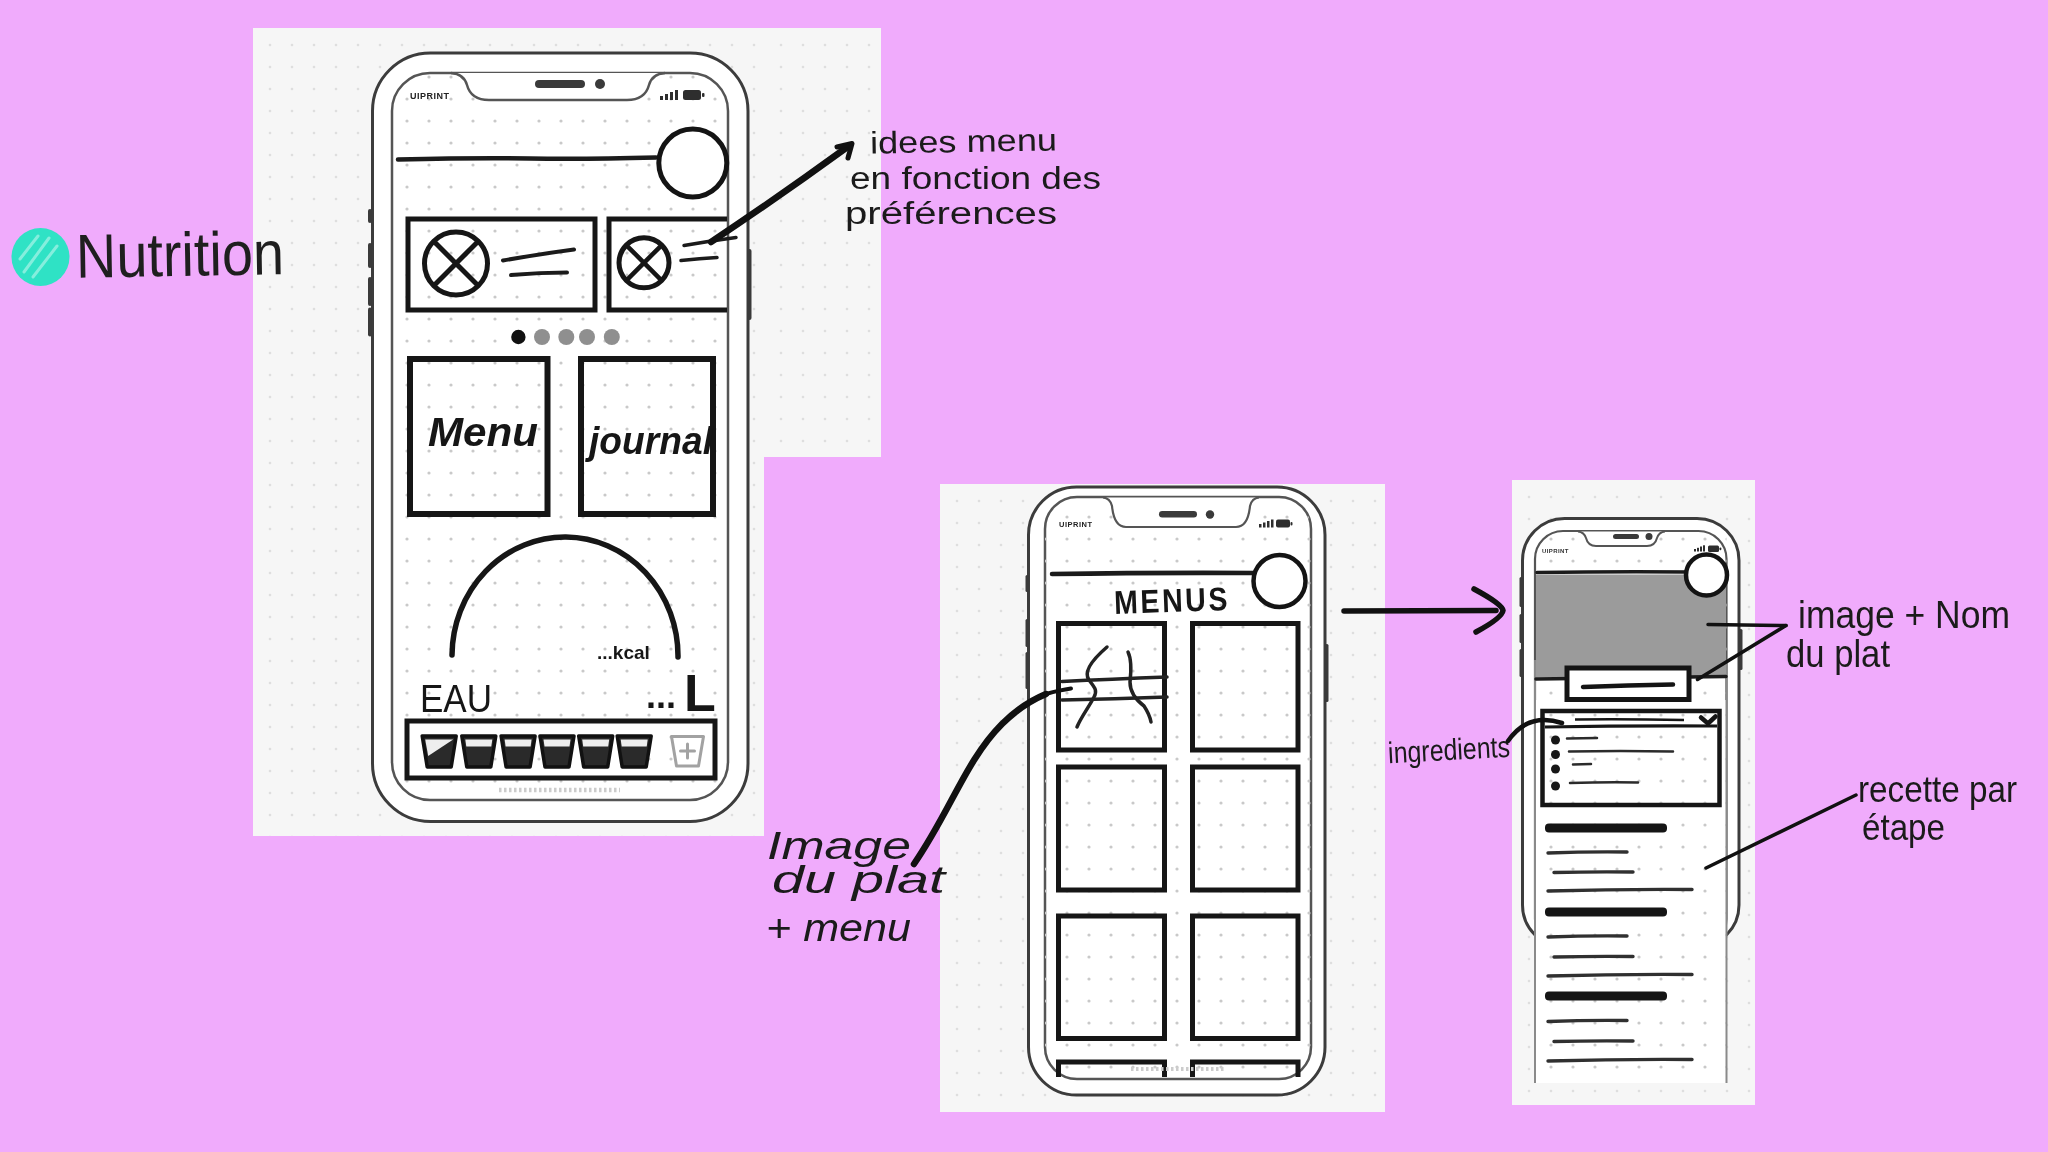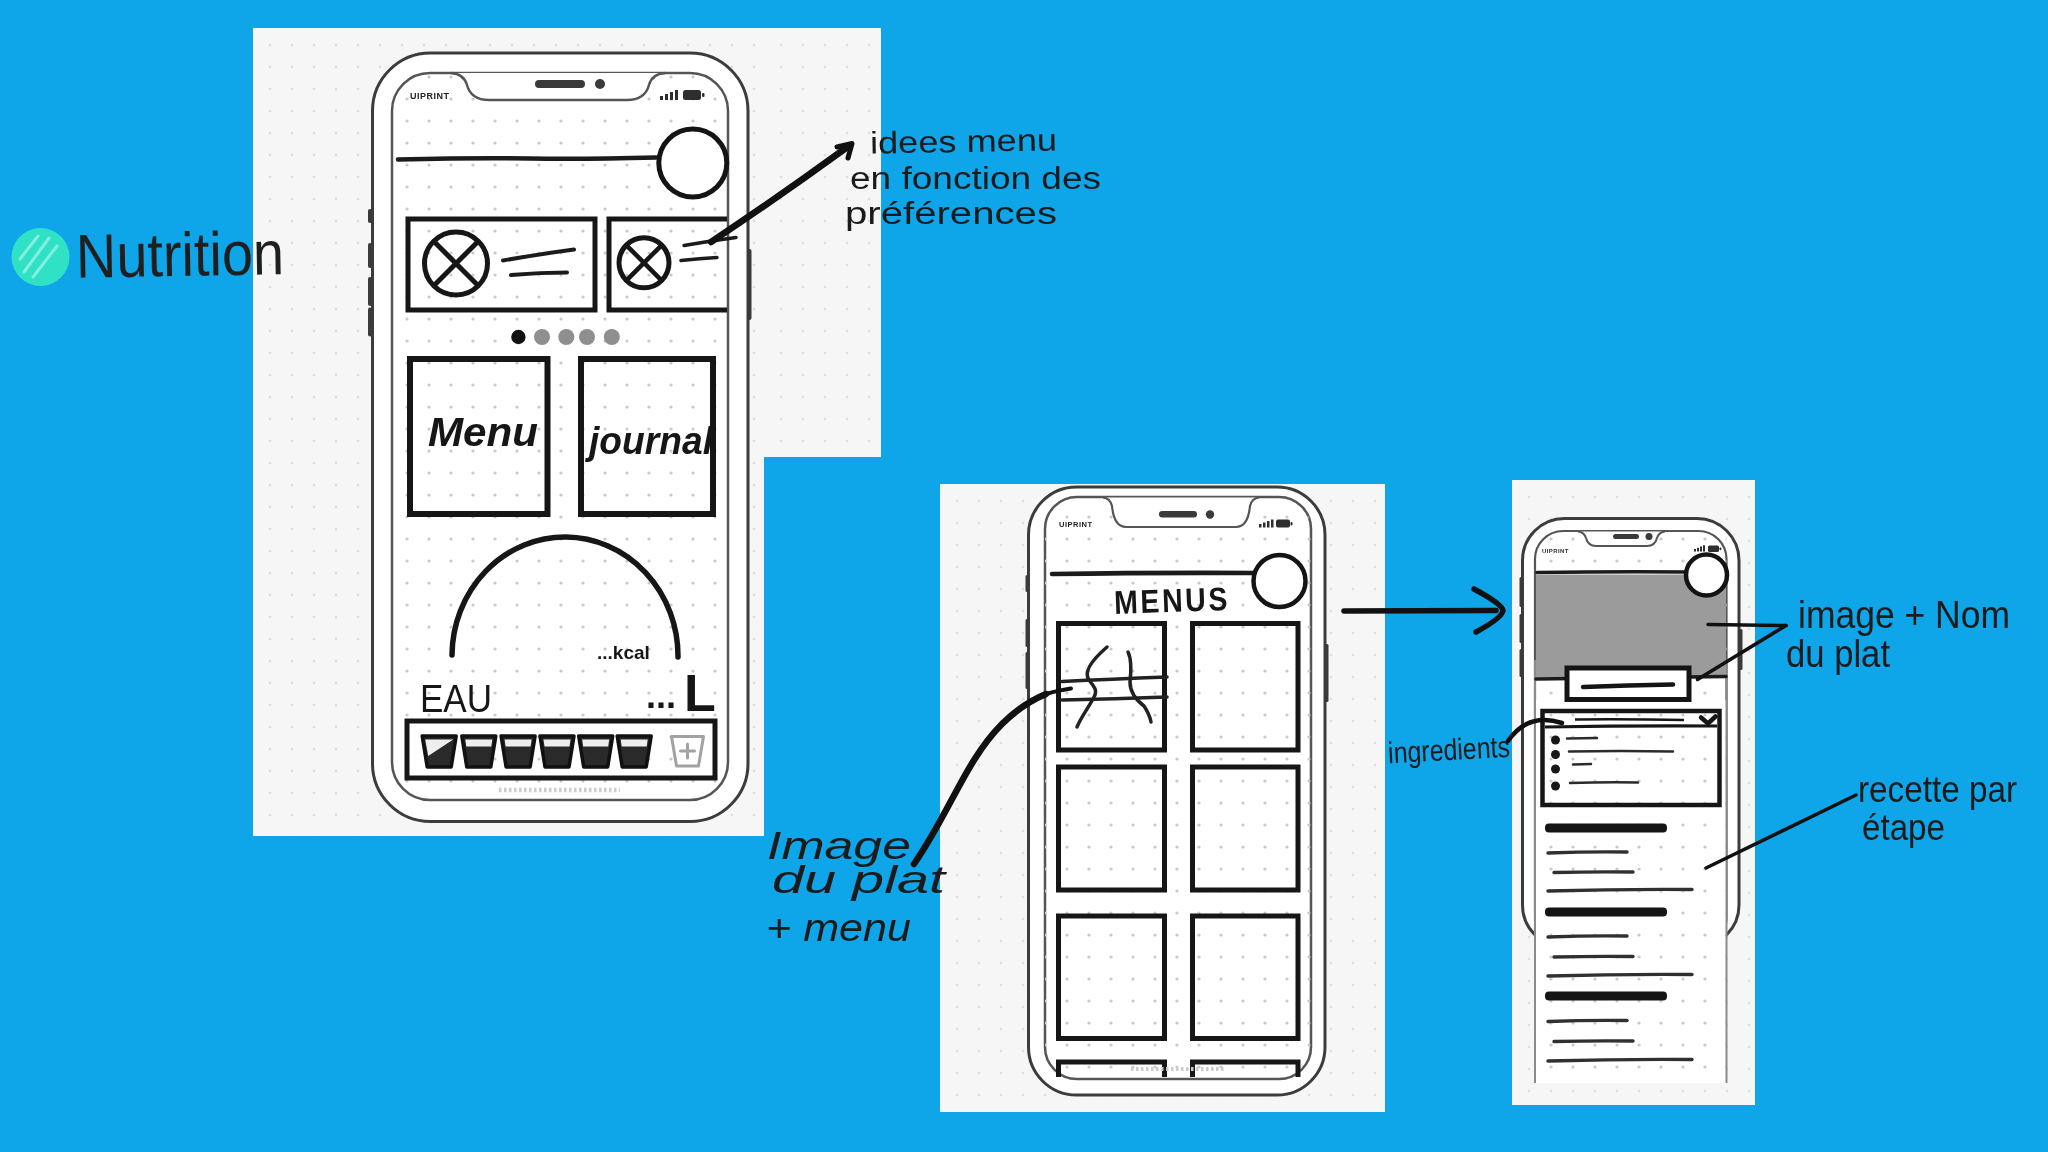--- a/index.html
+++ b/index.html
@@ -1,16 +1,16 @@
 <!DOCTYPE html>
 <html><head>
 <meta charset="utf-8">
 <style>
   html,body{margin:0;padding:0;background:#ffffff;}
-  #stage{position:relative;width:2048px;height:1152px;overflow:hidden;background:#0ea5e9;
+  #stage{position:relative;width:2048px;height:1152px;overflow:hidden;background:#f0abfc;
          font-family:"Liberation Sans", sans-serif;}
   .patch{position:absolute;background-color:#f6f6f6;
          background-image:radial-gradient(#dedede 1.5px, rgba(0,0,0,0) 1.6px);
          background-size:22px 22px;background-position:6px 6px;}
   svg{position:absolute;left:0;top:0;}
 </style>
 </head>
 <body>
 <div id="stage">
   <div class="patch" style="left:253px;top:28px;width:511px;height:808px;"></div>

